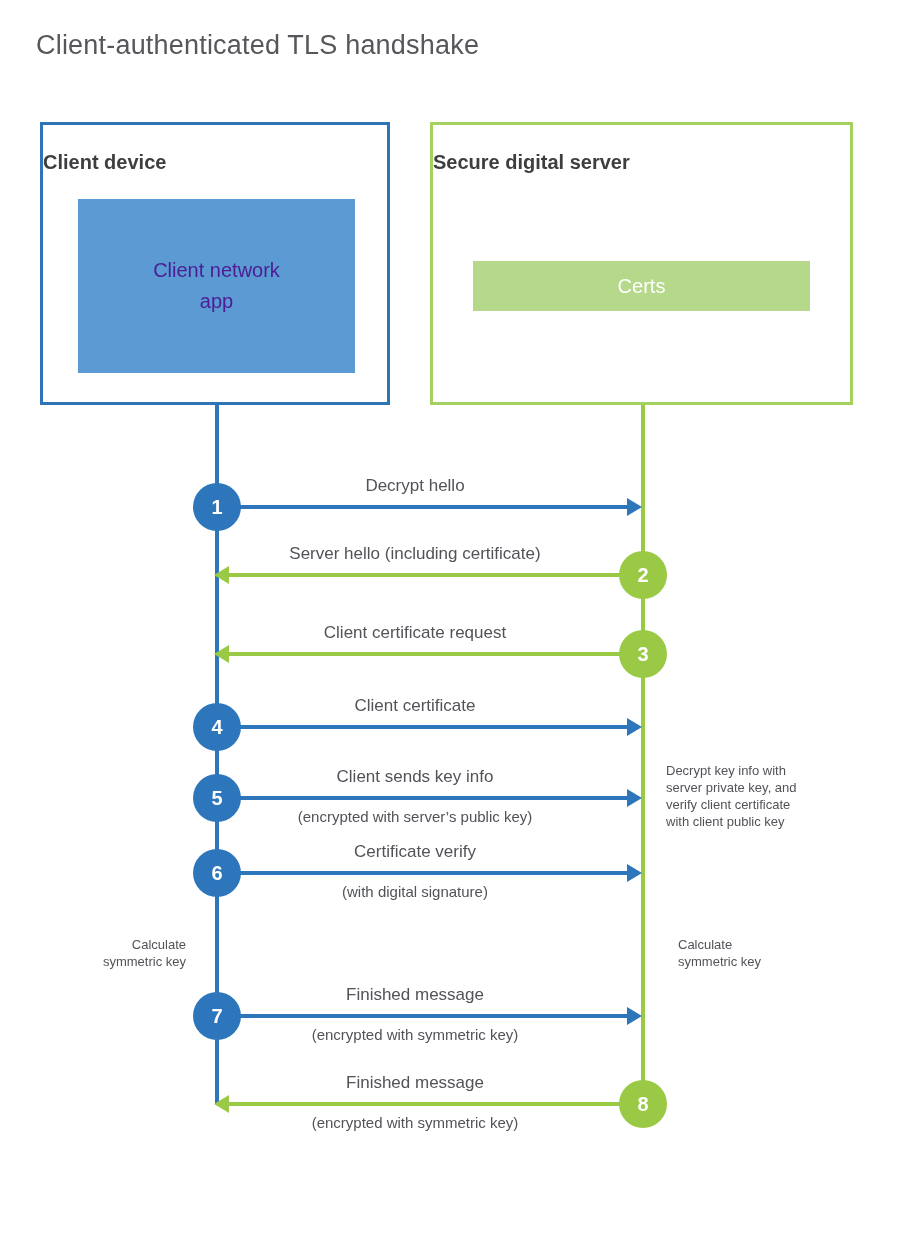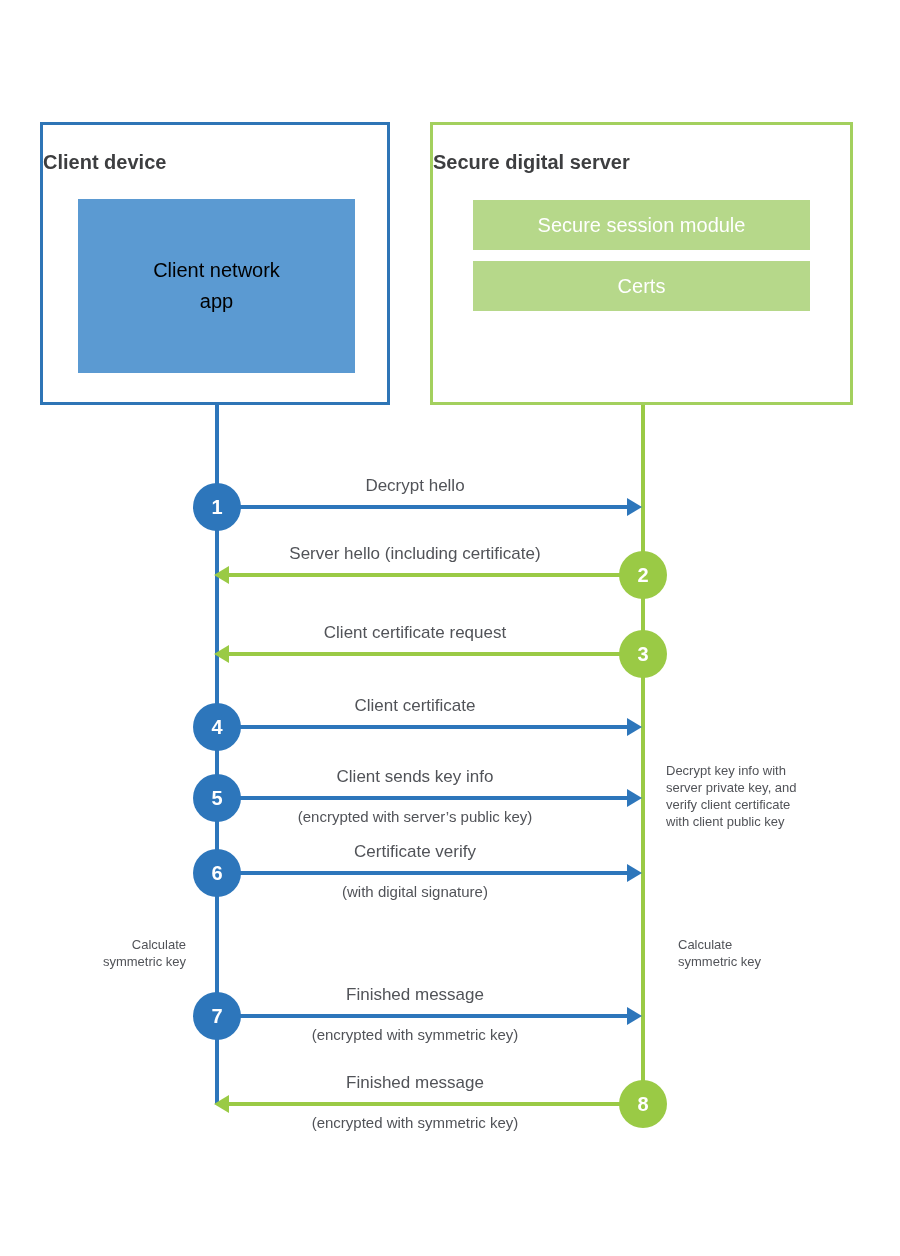--- a/index.html
+++ b/index.html
@@ -34,21 +34,21 @@
   }
   .box-heading {
     margin-top:26px; text-align:left;
     font-size:20px; font-weight:bold; color:var(--text_dark);
   }
   .app-box {
     position:absolute; left:78px; top:199px; width:277px; height:174px;
     background:var(--blue_fill); display:flex; align-items:center; justify-content:center;
   }
   .app-label {
-    color:#000000; font-size:20px; line-height:1.55; text-align:center; white-space:pre-line;
+    color:#4c1d95; font-size:20px; line-height:1.55; text-align:center; white-space:pre-line;
   }
   .bar {
     position:absolute; left:473px; width:337px; height:50px;
     background:var(--green_fill); color:#fff; font-size:20px;
     display:flex; align-items:center; justify-content:center; text-align:center;
   }
   .bar1 { top:200px; } .bar2 { top:261px; } .bar3 { top:322px; }
   
   .lifeline { position:absolute; width:4px; top:405px; }
   .lifeline.client { left:215px; height:699px; background:var(--blue); }
@@ -86,33 +86,33 @@
   }
   .note.decrypt { left:666px; top:762px; }
   .note.calc-left { left:66px; top:936px; width:120px; text-align:right; }
   .note.calc-right { left:678px; top:936px; text-align:left; }
 </style>
 </head>
 <body>
 
 <div class="canvas">
 
+  <div class="title">Client-authenticated TLS handshake</div>
 
   <div class="client-box">
     <div class="box-heading">Client device</div>
   </div>
   <div class="app-box">
     <div class="app-label">Client network
 app</div>
   </div>
 
   <div class="server-box">
     <div class="box-heading">Secure digital server</div>
   </div>
-  <div class="bar bar1">Secure session module</div>
   <div class="bar bar2">Certs</div>
 
   <div class="lifeline client"></div>
   <div class="lifeline server"></div>
 
   <div class="msg blue" style="--y:507px">
     <div class="label">Decrypt hello</div>
     <div class="line"></div>
     <div class="head"></div>
     <div class="circle">1</div>

